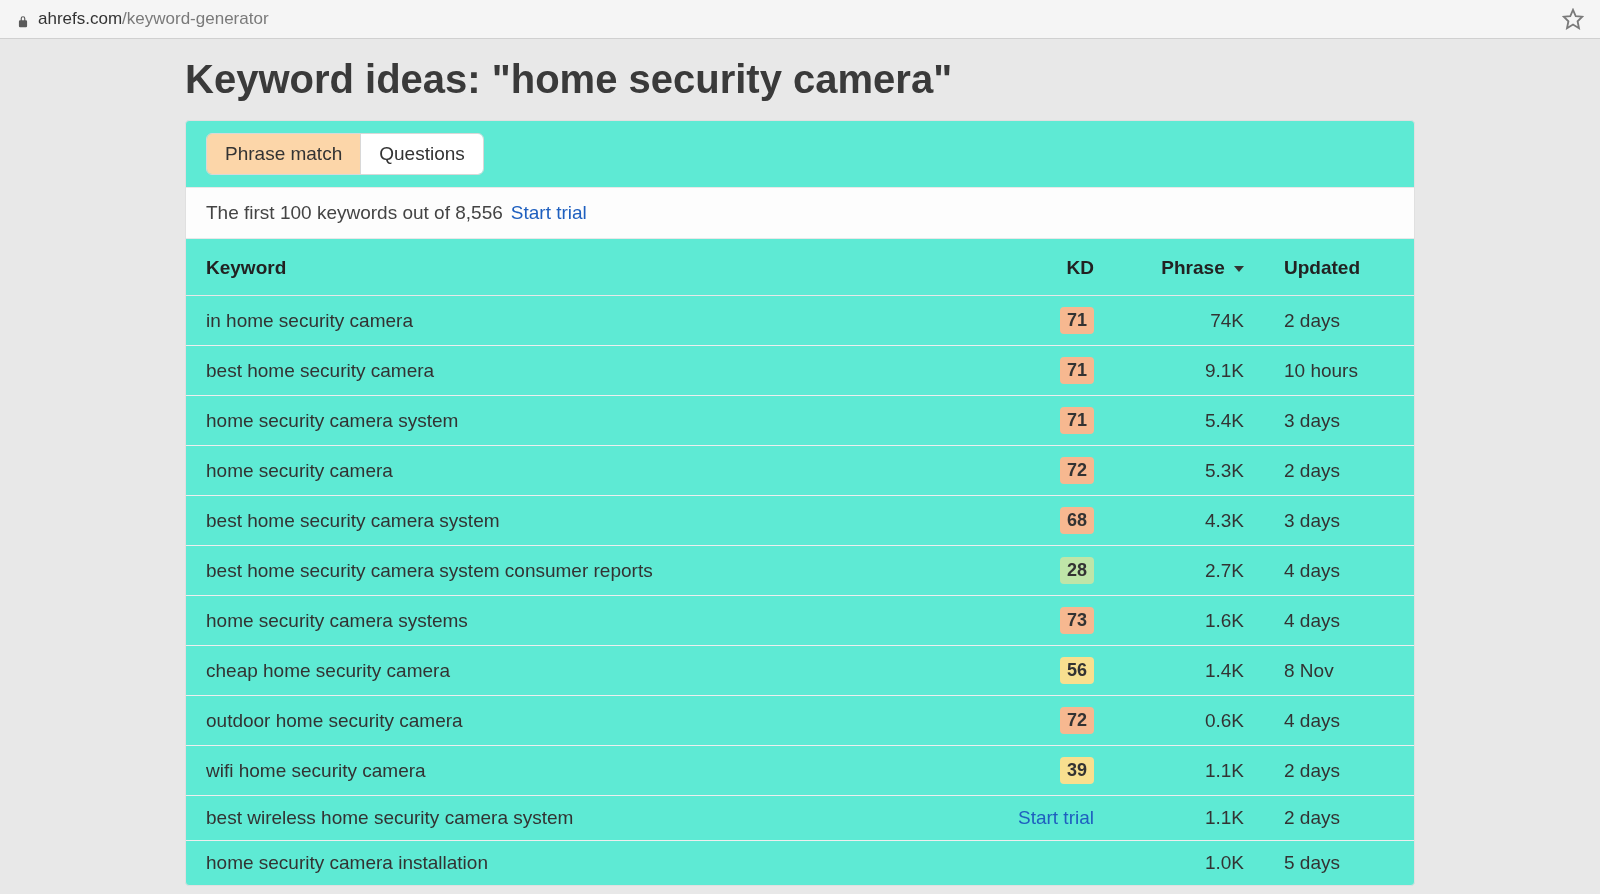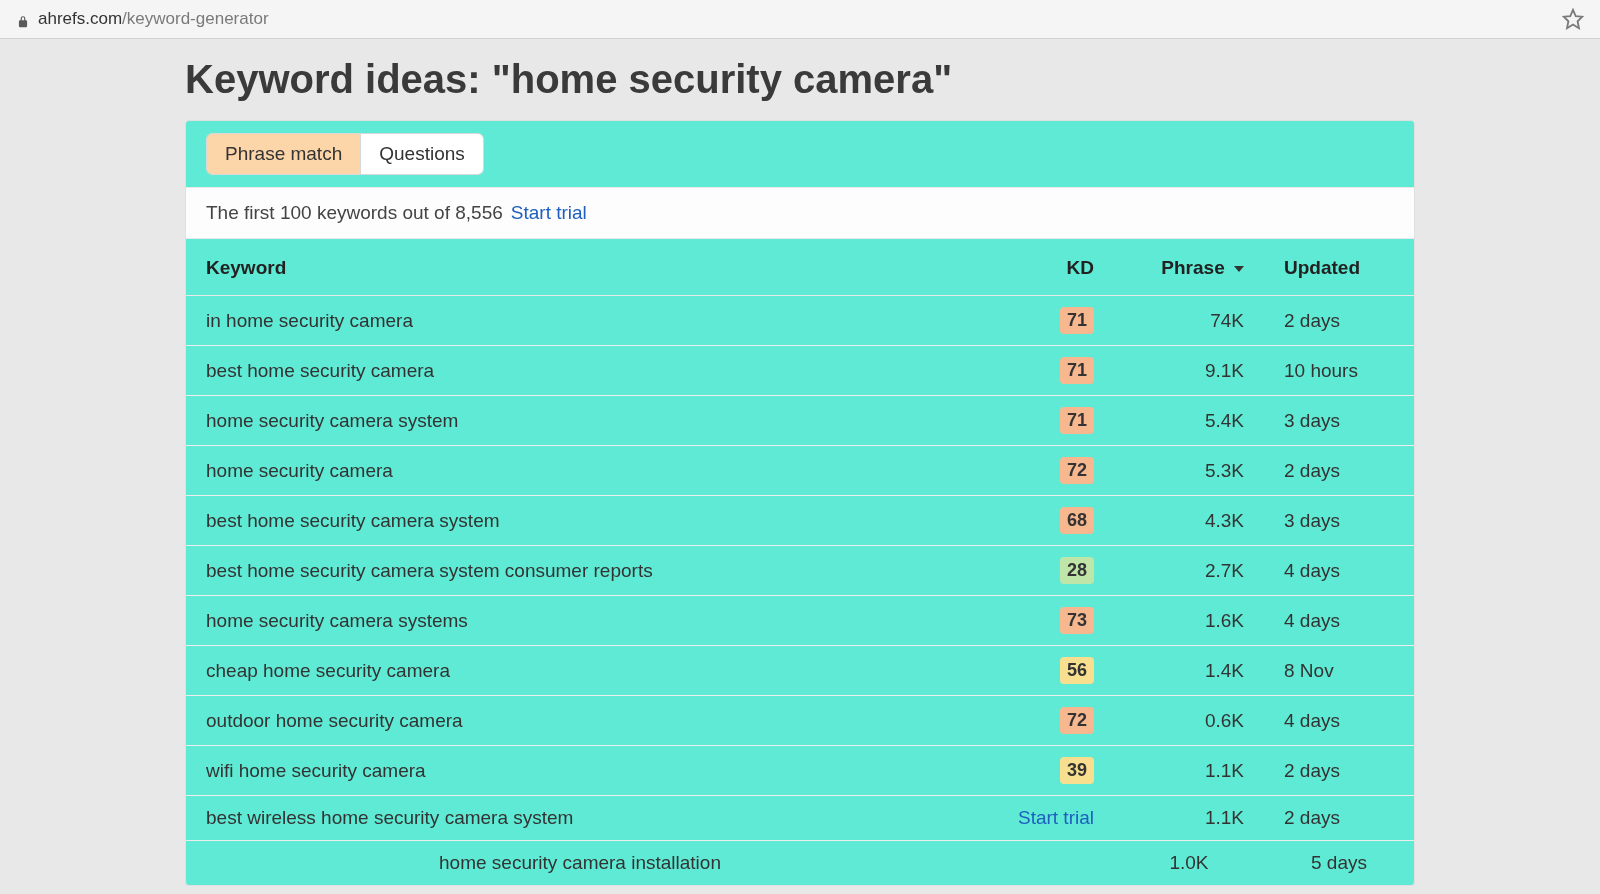--- a/index.html
+++ b/index.html
@@ -117,21 +117,20 @@
     .table tbody td {
       padding: 11px 20px;
       font-size: 19px;
       color: #333;
       border-bottom: 1px solid #eee;
       vertical-align: middle;
       margin-left: 28px;
     }
     .table tbody tr:last-child td {
       border-bottom: none;
-      text-align: center;
     }
     .kw-col { width: auto; }
     .kd-col { width: 140px; text-align: right; }
     .vol-col { width: 150px; text-align: right; }
     .upd-col { width: 150px; text-align: left; }
     .kd-badge {
       display: inline-block;
       min-width: 32px;
       padding: 3px 7px;
       border-radius: 4px;

